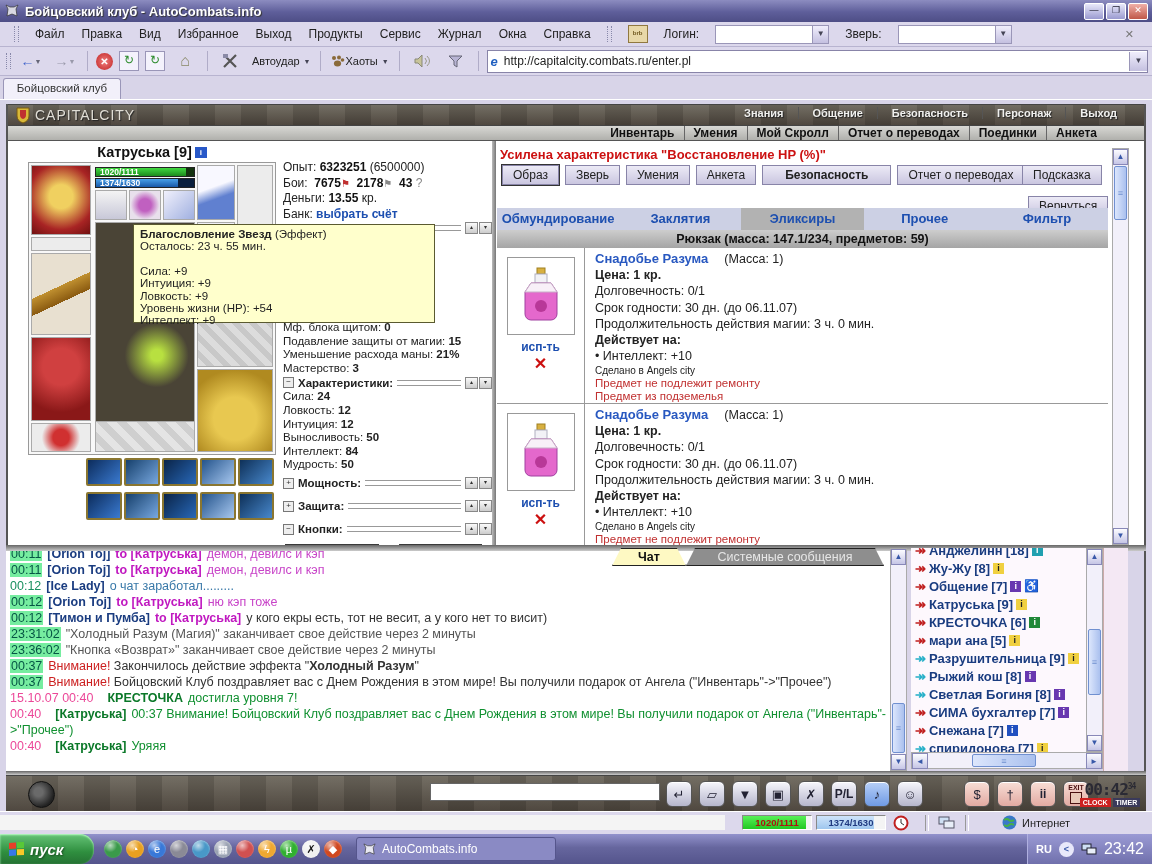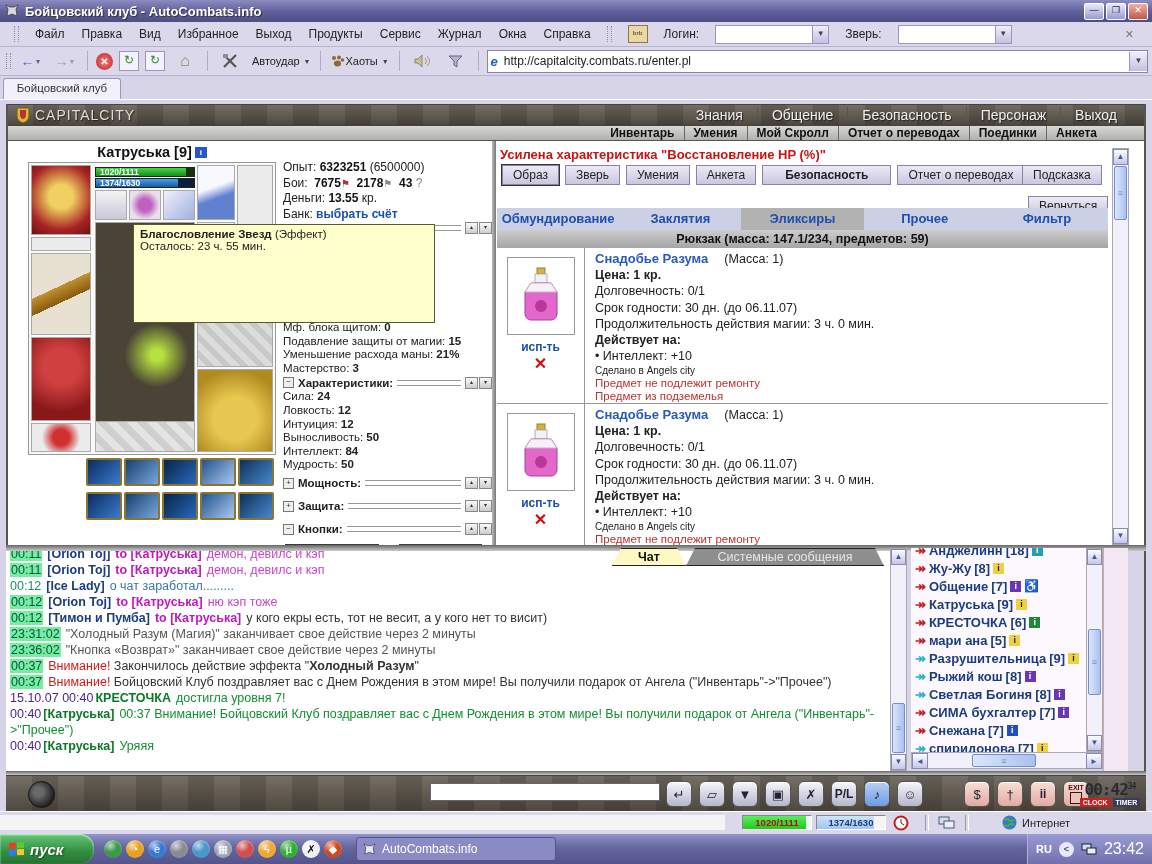--- a/index.html
+++ b/index.html
@@ -40,21 +40,21 @@
   .tabrow{left:0;top:76px;width:1152px;height:23px;background:#d8d4e8;border-bottom:1px solid #fff}
   .ptab{position:absolute;left:3px;top:2px;width:116px;height:20px;background:#f2f0fa;border:1px solid #9a96b8;
      border-bottom:none;border-radius:3px 3px 0 0;font-size:11.5px;text-align:center;line-height:19px;color:#333}
   
   .stone{background:repeating-linear-gradient(90deg,#a8a49c 0 26px,#918d85 26px 52px),linear-gradient(#b0aca4,#787068);
      background-blend-mode:multiply}
   .ghdr{left:6px;top:104px;width:1140px;height:22px;border:1px solid #444;box-sizing:border-box;display:flex;align-items:center}
   .glogo{display:flex;align-items:center;gap:4px;margin-left:8px}
   .glogo .lg{font-weight:normal;font-size:14px;letter-spacing:1px;color:#e0ddd5;text-shadow:1px 1px 1px #222}
   .gtabs{position:absolute;right:14px;top:2px;display:flex;align-items:center}
-  .gtt{color:#f0f0ee;font-weight:normal;font-size:14px;text-shadow:1px 1px 1px #222;padding:0 14px;cursor:pointer}
+  .gtt{color:#f0f0ee;font-weight:bold;font-size:11px;text-shadow:1px 1px 1px #222;padding:0 14px;cursor:pointer}
   .gtt+.gtt{border-left:1px solid #555}
   .gsub{left:6px;top:126px;width:1140px;height:15px;background:linear-gradient(#d8d8d4,#b0b0ac);
      border-bottom:1px solid #555;display:flex;justify-content:flex-end;align-items:center;padding-right:40px;box-sizing:border-box}
   .gst{color:#111;font-weight:bold;font-size:12px;padding:0 9px;cursor:pointer}
   .gst+.gst{border-left:1px solid #666}
   .content{left:6px;top:141px;width:1140px;height:404px;background:#fff}
   .vdiv{left:492px;top:141px;width:4px;height:404px;background:linear-gradient(90deg,#bbb,#777)}
   
   .cname{left:28px;top:144px;width:248px;text-align:center;font-weight:bold;font-size:14.5px;color:#111}
   .infoicon{display:inline-block;width:12px;height:11px;background:#2858c8;color:#fff;font-size:8px;font-weight:bold;
@@ -120,21 +120,21 @@
   .sthumb{background:linear-gradient(90deg,#dce6fc,#aac0ee);border:1px solid #7090d0;border-radius:2px;
      position:absolute;left:1px;right:1px;cursor:pointer}
   .sthumb::after{content:"≡";display:block;text-align:center;color:#7090d0;font-size:9px;line-height:inherit}
   
   .hdiv{left:6px;top:545px;width:1140px;height:6px;background:linear-gradient(#666,#ccc)}
   .chatbg{left:6px;top:551px;width:884px;height:220px;background:#fff;overflow:hidden}
   .cmsgs{padding:0 0 0 4px;margin-top:-5px}
   .cline{font-size:12.5px;line-height:16px;color:#333}
   .ct{color:#1a9060;margin-right:5px}
   .ct.hl{background:#76eda0;color:#055544;padding:0 1px}
-  .ct2{color:#4c1d95;margin-right:2px}
+  .ct2{color:#ec4899;margin-right:14px}
   .cn{color:#1a3c80;font-weight:bold;margin-right:5px}
   .cto{color:#c018c0;font-weight:bold;margin-right:5px}
   .cpv{color:#c844c8}
   .cpb{color:#3878a8}
   .cpl{color:#333}
   .csy{color:#555}
   .cwr{color:#cc2020}
   .cbd{color:#333;font-weight:bold}
   .cgr{color:#109030}
   .cgn{color:#0a7828;font-weight:bold;margin-right:5px}
@@ -428,20 +428,27 @@
         <span class="sp">▴</span>
         <span class="sp">▾</span>
       </span>
     </div>
   </div>
 
 <div class="abs tooltip">
   <div><b>Благословление Звезд</b> <span>(Эффект)</span></div>
   <div>Осталось: 23 ч. 55 мин.</div>
   <div style="height:12px"></div>
+  <div>
+      <div>Сила: +9</div>
+      <div>Интуиция: +9</div>
+      <div>Ловкость: +9</div>
+      <div>Уровень жизни (HP): +54</div>
+      <div>Интеллект: +9</div>
+    </div>
 </div>
 
 <div class="abs boost">Усилена характеристика "Восстановление HP (%)"</div>
 <div class="abs navrow">
     <span class="navbtn def">Образ</span>
     <span class="navbtn">Зверь</span>
     <span class="navbtn">Умения</span>
     <span class="navbtn">Анкета</span>
     <span class="navbtn bold">Безопасность</span>
     <span class="navbtn">Отчет о переводах</span>

